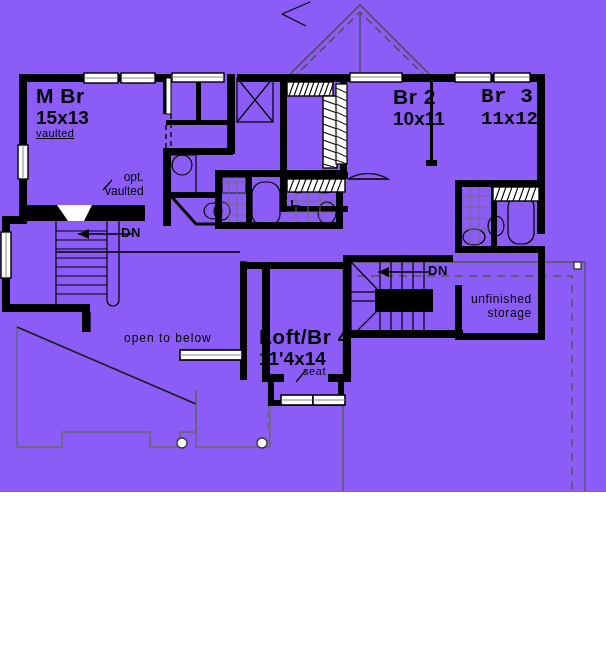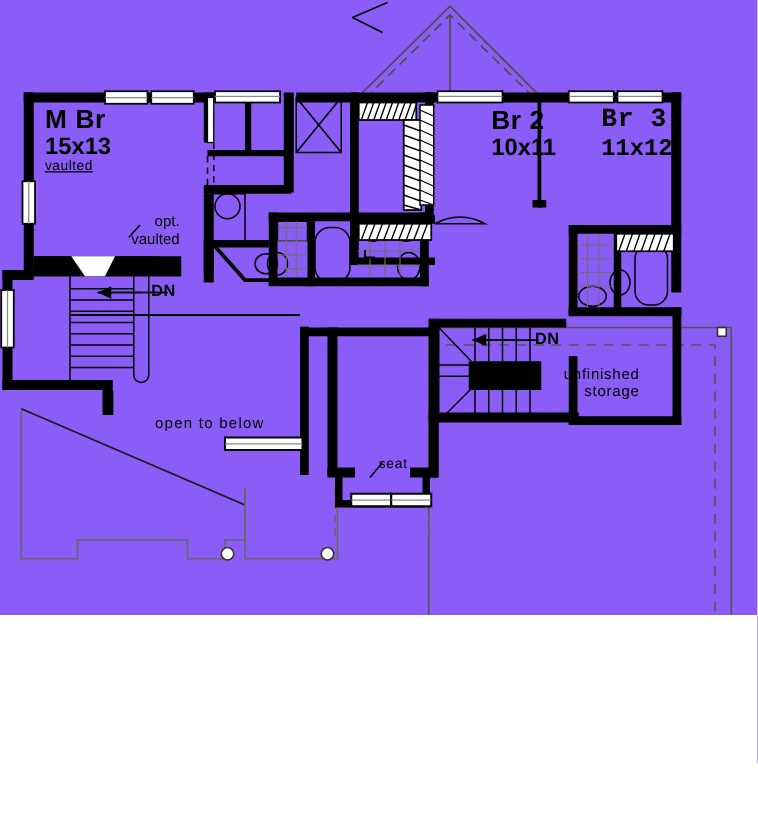--- a/index.html
+++ b/index.html
@@ -394,32 +394,34 @@
     <span class="name">Br 2</span>
     <span class="dims">10x11</span>
   </div>
 
   <div class="room-label" style="left:481px; top:86px;font-family:Liberation Mono, monospace;">
     <span class="name">Br 3</span>
     <span class="dims">11x12</span>
   </div>
 
   <div class="room-label" style="left:259px; top:326px;">
+    <span class="name">Loft/Br 4</span>
+    <span class="dims">11'4x14</span>
   </div>
 
   <div class="note center" style="left:105px; top:171px;">
     <span>opt.</span><br>
     <span>vaulted</span>
   </div>
 
   <div class="note" style="left:124px; top:332px; letter-spacing:1px;">
     <span>open to below</span>
   </div>
 
-  <div class="note center" style="left:451px; top:293px; letter-spacing:0.6px;">
+  <div class="note center" style="left:471px; top:293px; letter-spacing:0.6px;">
     <span>unfinished</span><br>
     <span>storage</span>
   </div>
 
   <div class="note small" style="left:303px; top:365px; letter-spacing:0.6px;">
     <span>seat</span>
   </div>
 
   <div class="note dn" style="left:121px; top:226px;">
     <span>DN</span>

